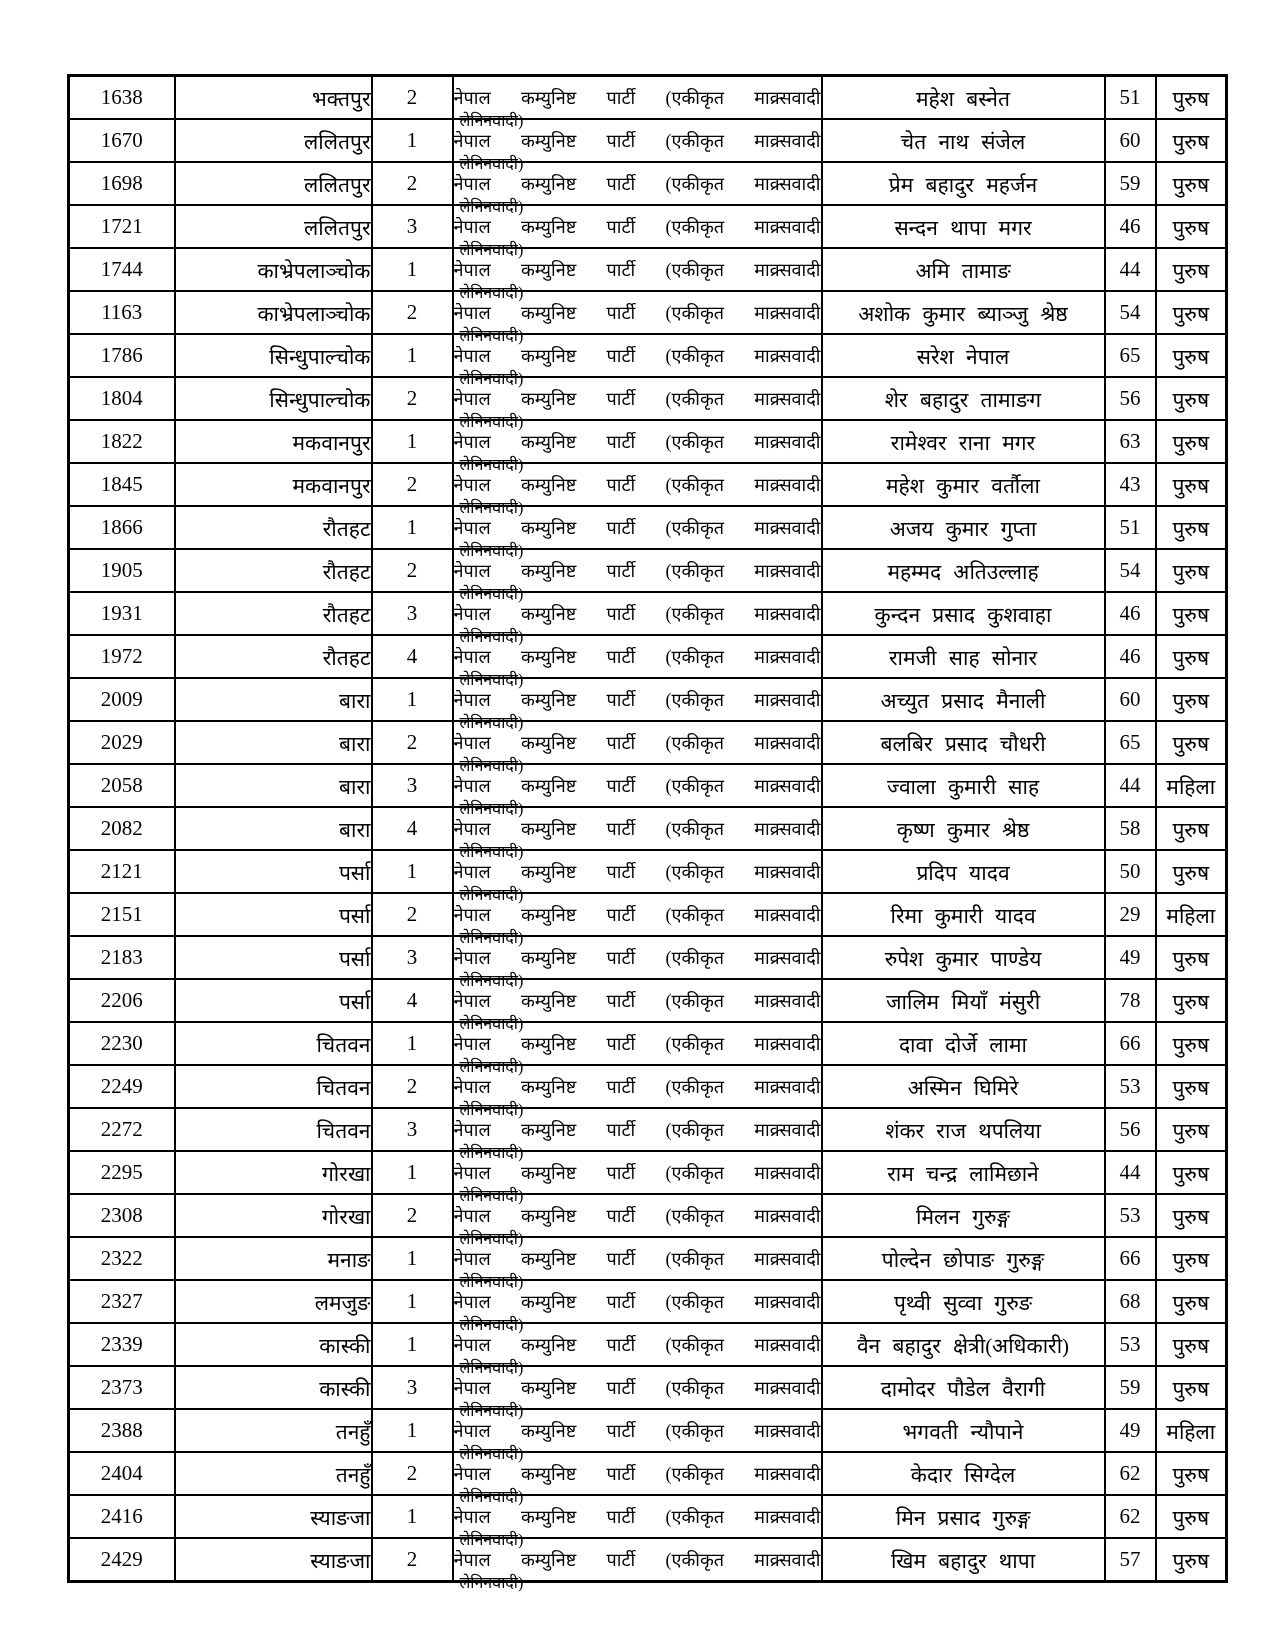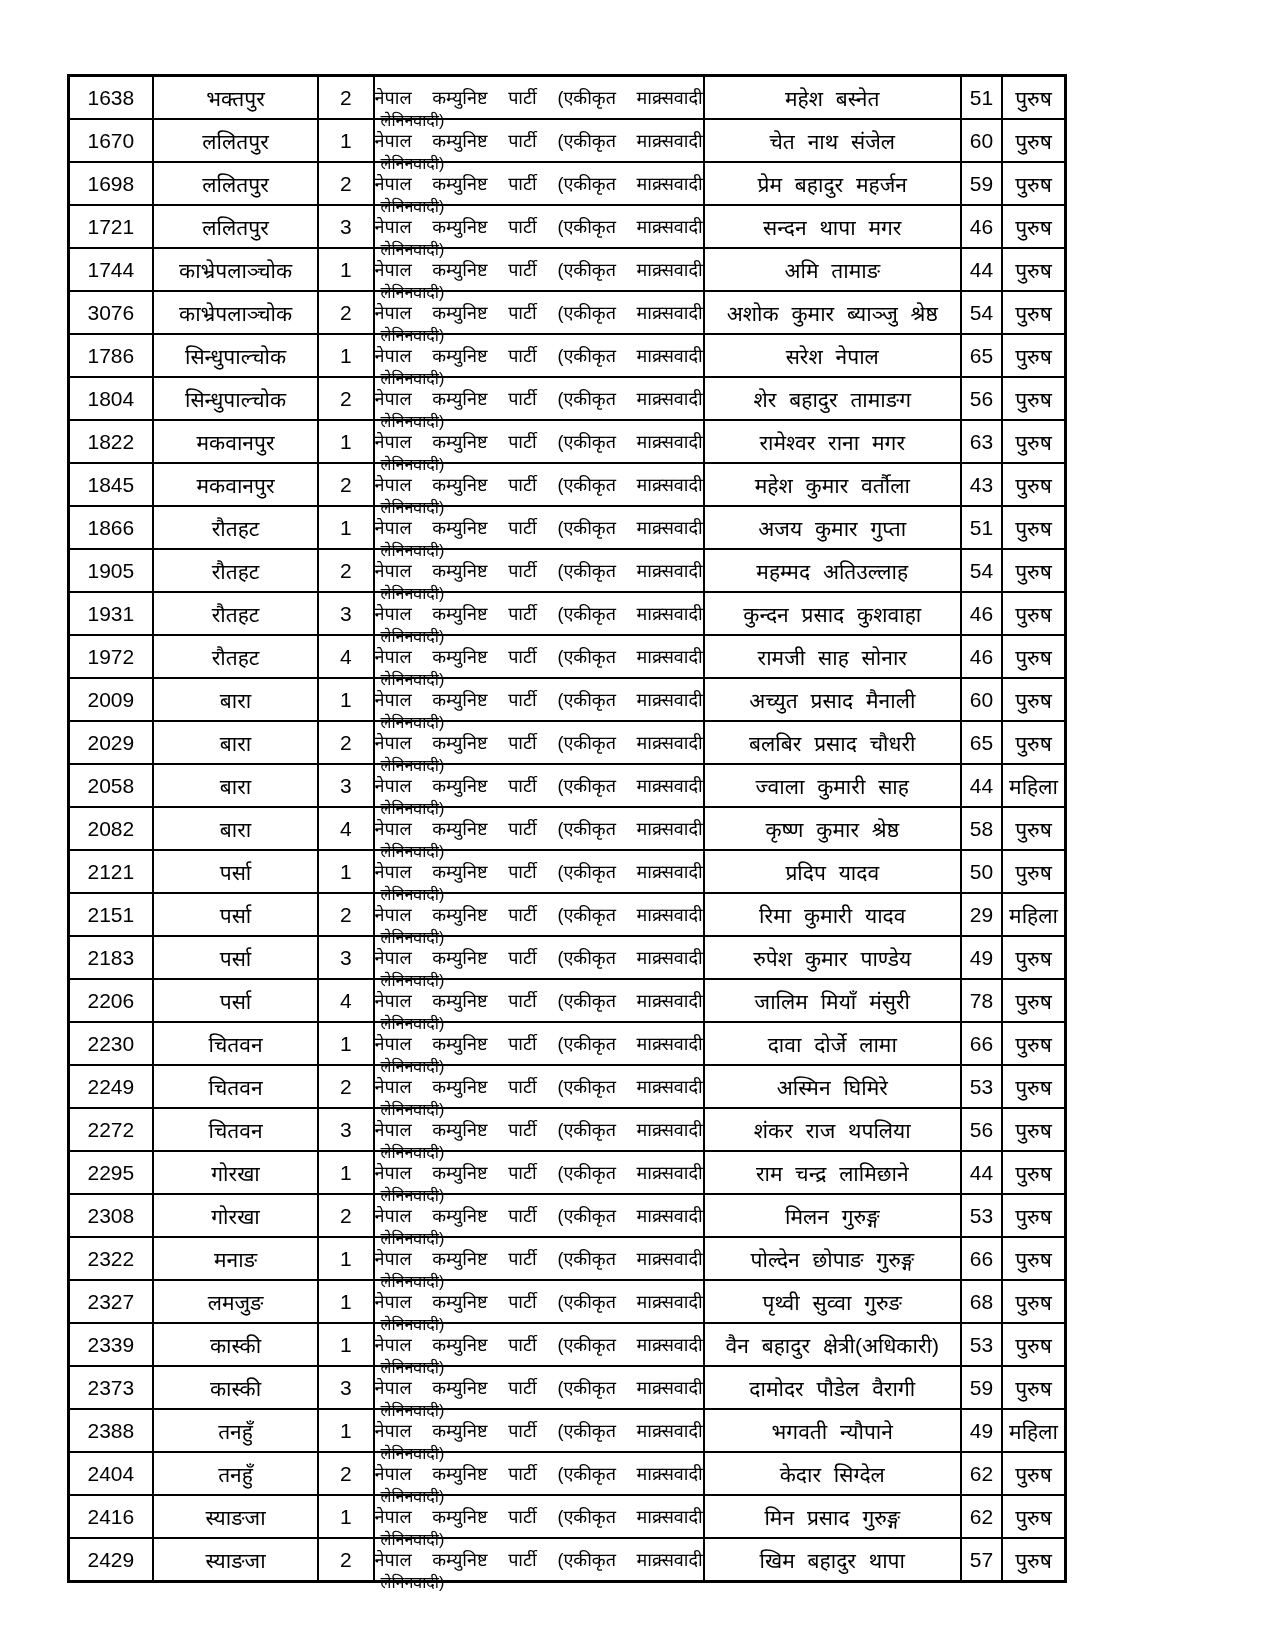--- a/index.html
+++ b/index.html
@@ -2,40 +2,40 @@
 <html><head>
 <meta charset="utf-8">
 <style>
   html, body { margin: 0; padding: 0; }
   body {
     width: 1275px; height: 1650px;
     background: #ffffff;
     color: #000000;
     font-family: "Liberation Sans", "DejaVu Sans", sans-serif;
   }
-  .page { position: relative; width: 1067px; height: 1650px; overflow: hidden; }
+  .page { position: relative; width: 1275px; height: 1650px; overflow: hidden; font-family: Liberation Serif, serif; }
 
   table.candidates {
     position: absolute;
     left: 67px; top: 74px;
     border-collapse: collapse;
     table-layout: fixed;
     border: 3px solid #000;
   }
   table.candidates td {
     border: 2px solid #000;
     height: 41px;
     padding: 0;
     vertical-align: middle;
     font-size: 21px;
     overflow: visible;
     white-space: nowrap;
   }
   td.c-serial   { text-align: center; }
-  td.c-district { text-align: center; word-spacing: 4px; }
+  td.c-district { text-align: right; word-spacing: 4px; }
   td.c-const    { text-align: center; }
   td.c-party    { position: relative; vertical-align: top; padding: 2px 6px 0 6px; margin-left: 40px; }
   td.c-name     { text-align: center; padding-left: 8px; word-spacing: 7px; }
   td.c-age      { text-align: center; }
   td.c-gender   { text-align: center; }
 
   .party-l1 {
     display: block;
     white-space: nowrap;
     overflow: hidden;
@@ -122,21 +122,21 @@
     <td class="c-const">1</td>
     <td class="c-party">
       <span class="party-l1">नेपाल कम्युनिष्ट पार्टी (एकीकृत माक्र्सवादी</span>
       <span class="party-l2">लेनिनवादी)</span>
     </td>
     <td class="c-name">अमि तामाङ</td>
     <td class="c-age">44</td>
     <td class="c-gender">पुरुष</td>
   </tr>
         <tr>
-    <td class="c-serial">3076</td>
+    <td class="c-serial">1163</td>
     <td class="c-district">काभ्रेपलाञ्चोक</td>
     <td class="c-const">2</td>
     <td class="c-party">
       <span class="party-l1">नेपाल कम्युनिष्ट पार्टी (एकीकृत माक्र्सवादी</span>
       <span class="party-l2">लेनिनवादी)</span>
     </td>
     <td class="c-name">अशोक कुमार ब्याञ्जु श्रेष्ठ</td>
     <td class="c-age">54</td>
     <td class="c-gender">पुरुष</td>
   </tr>

